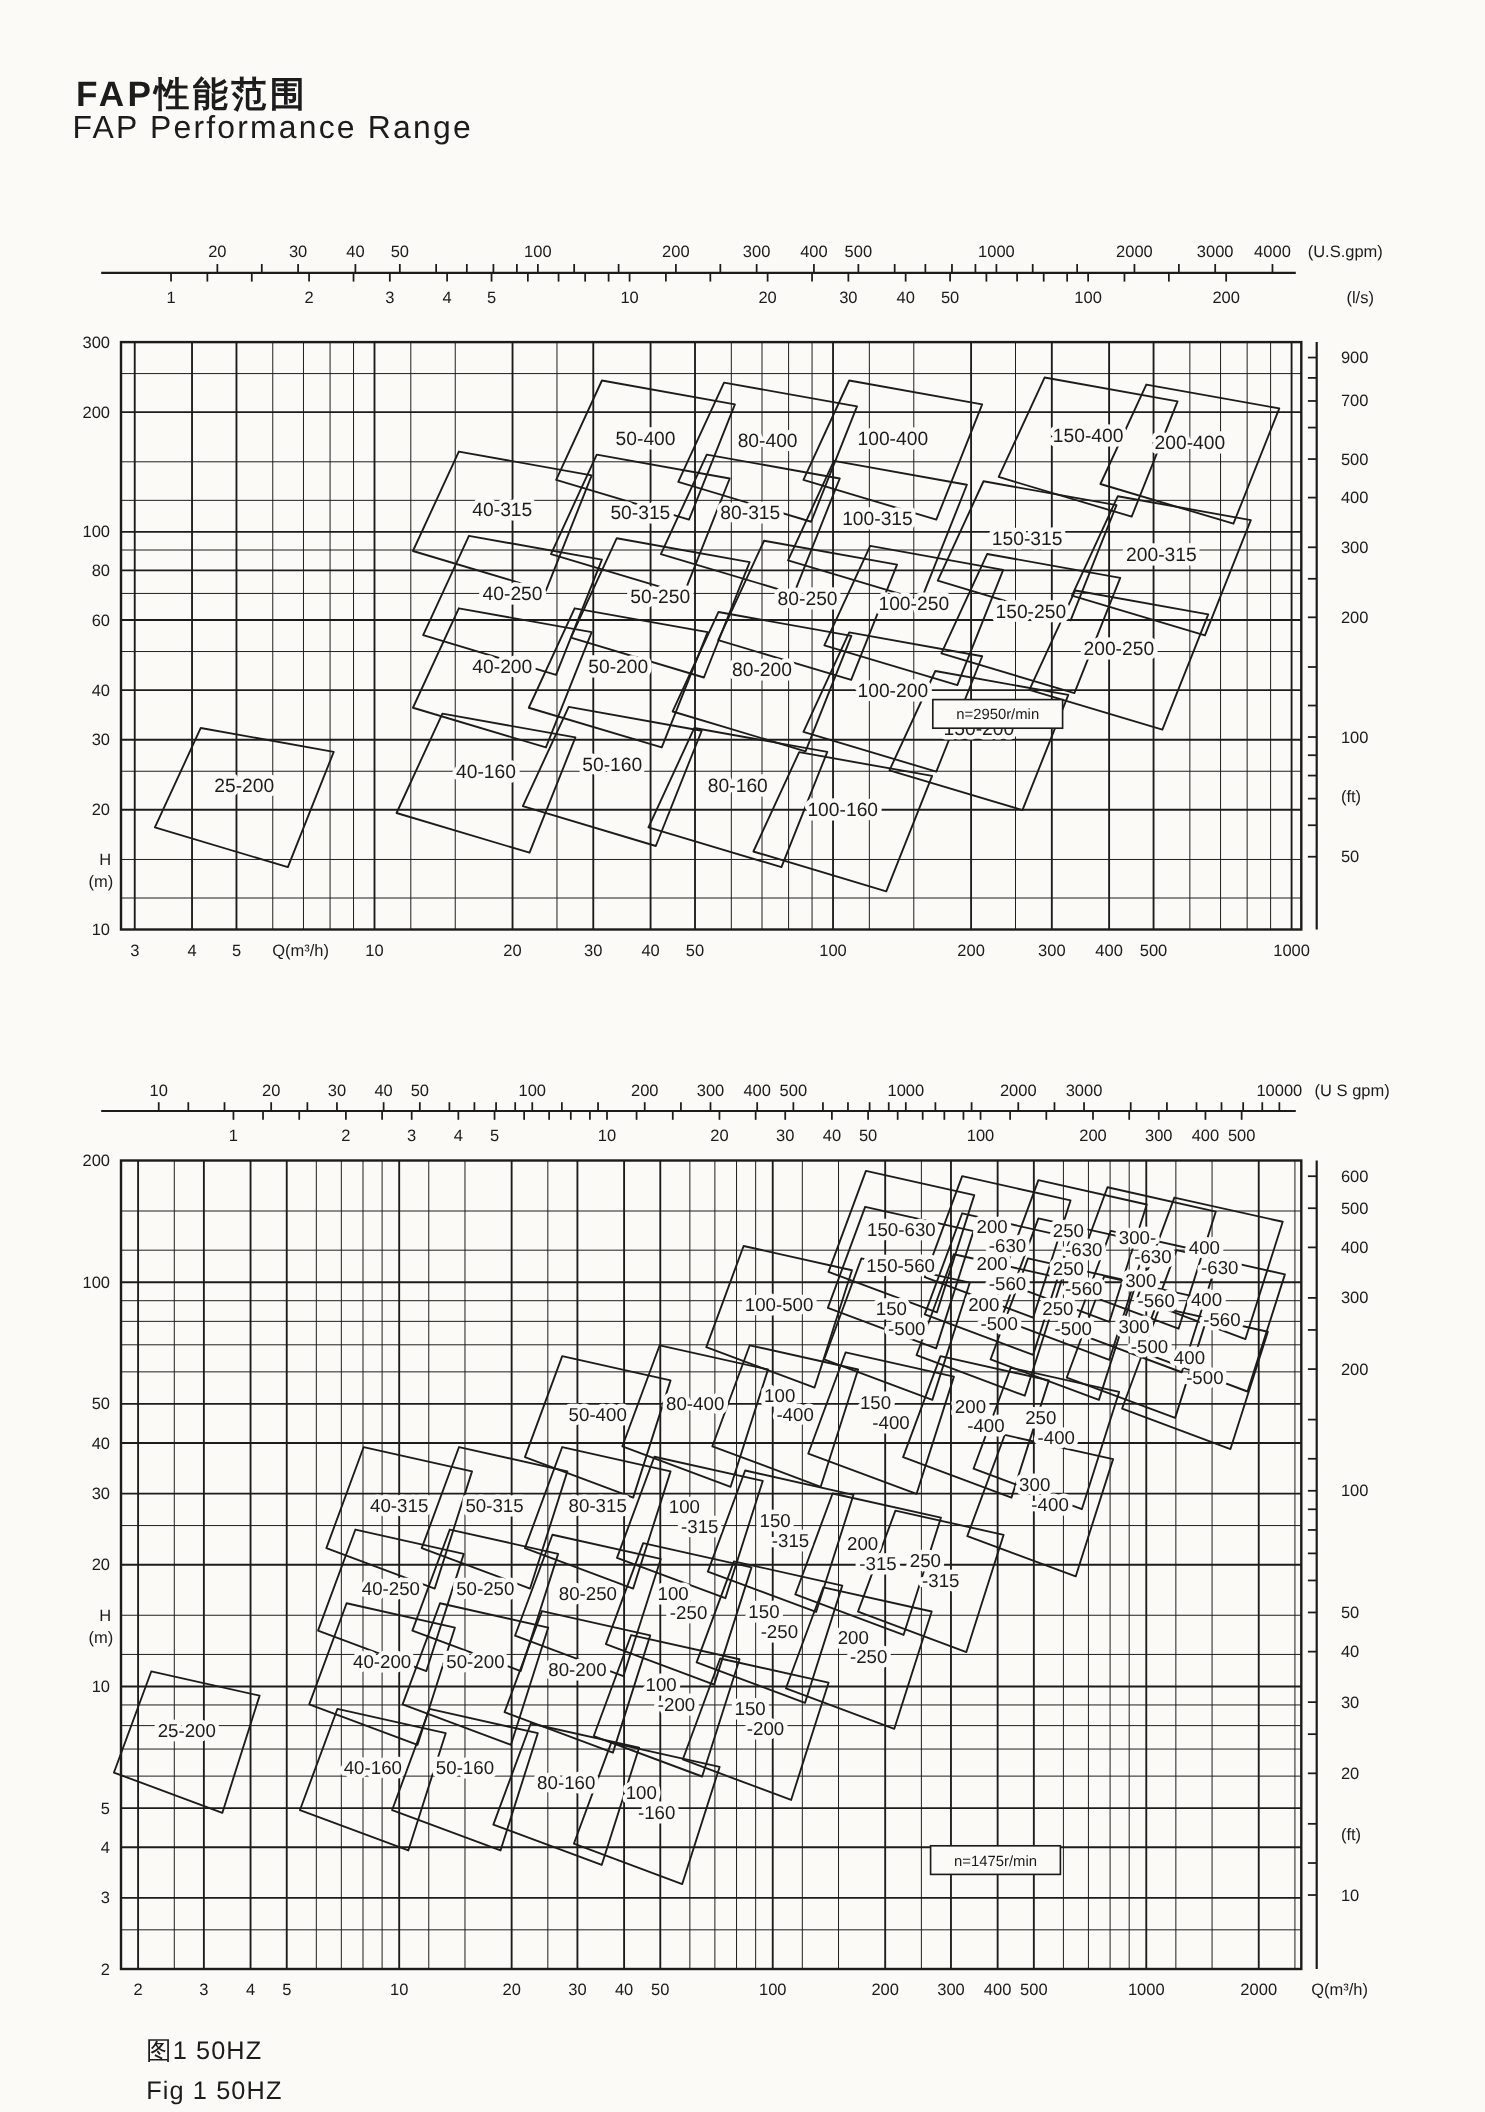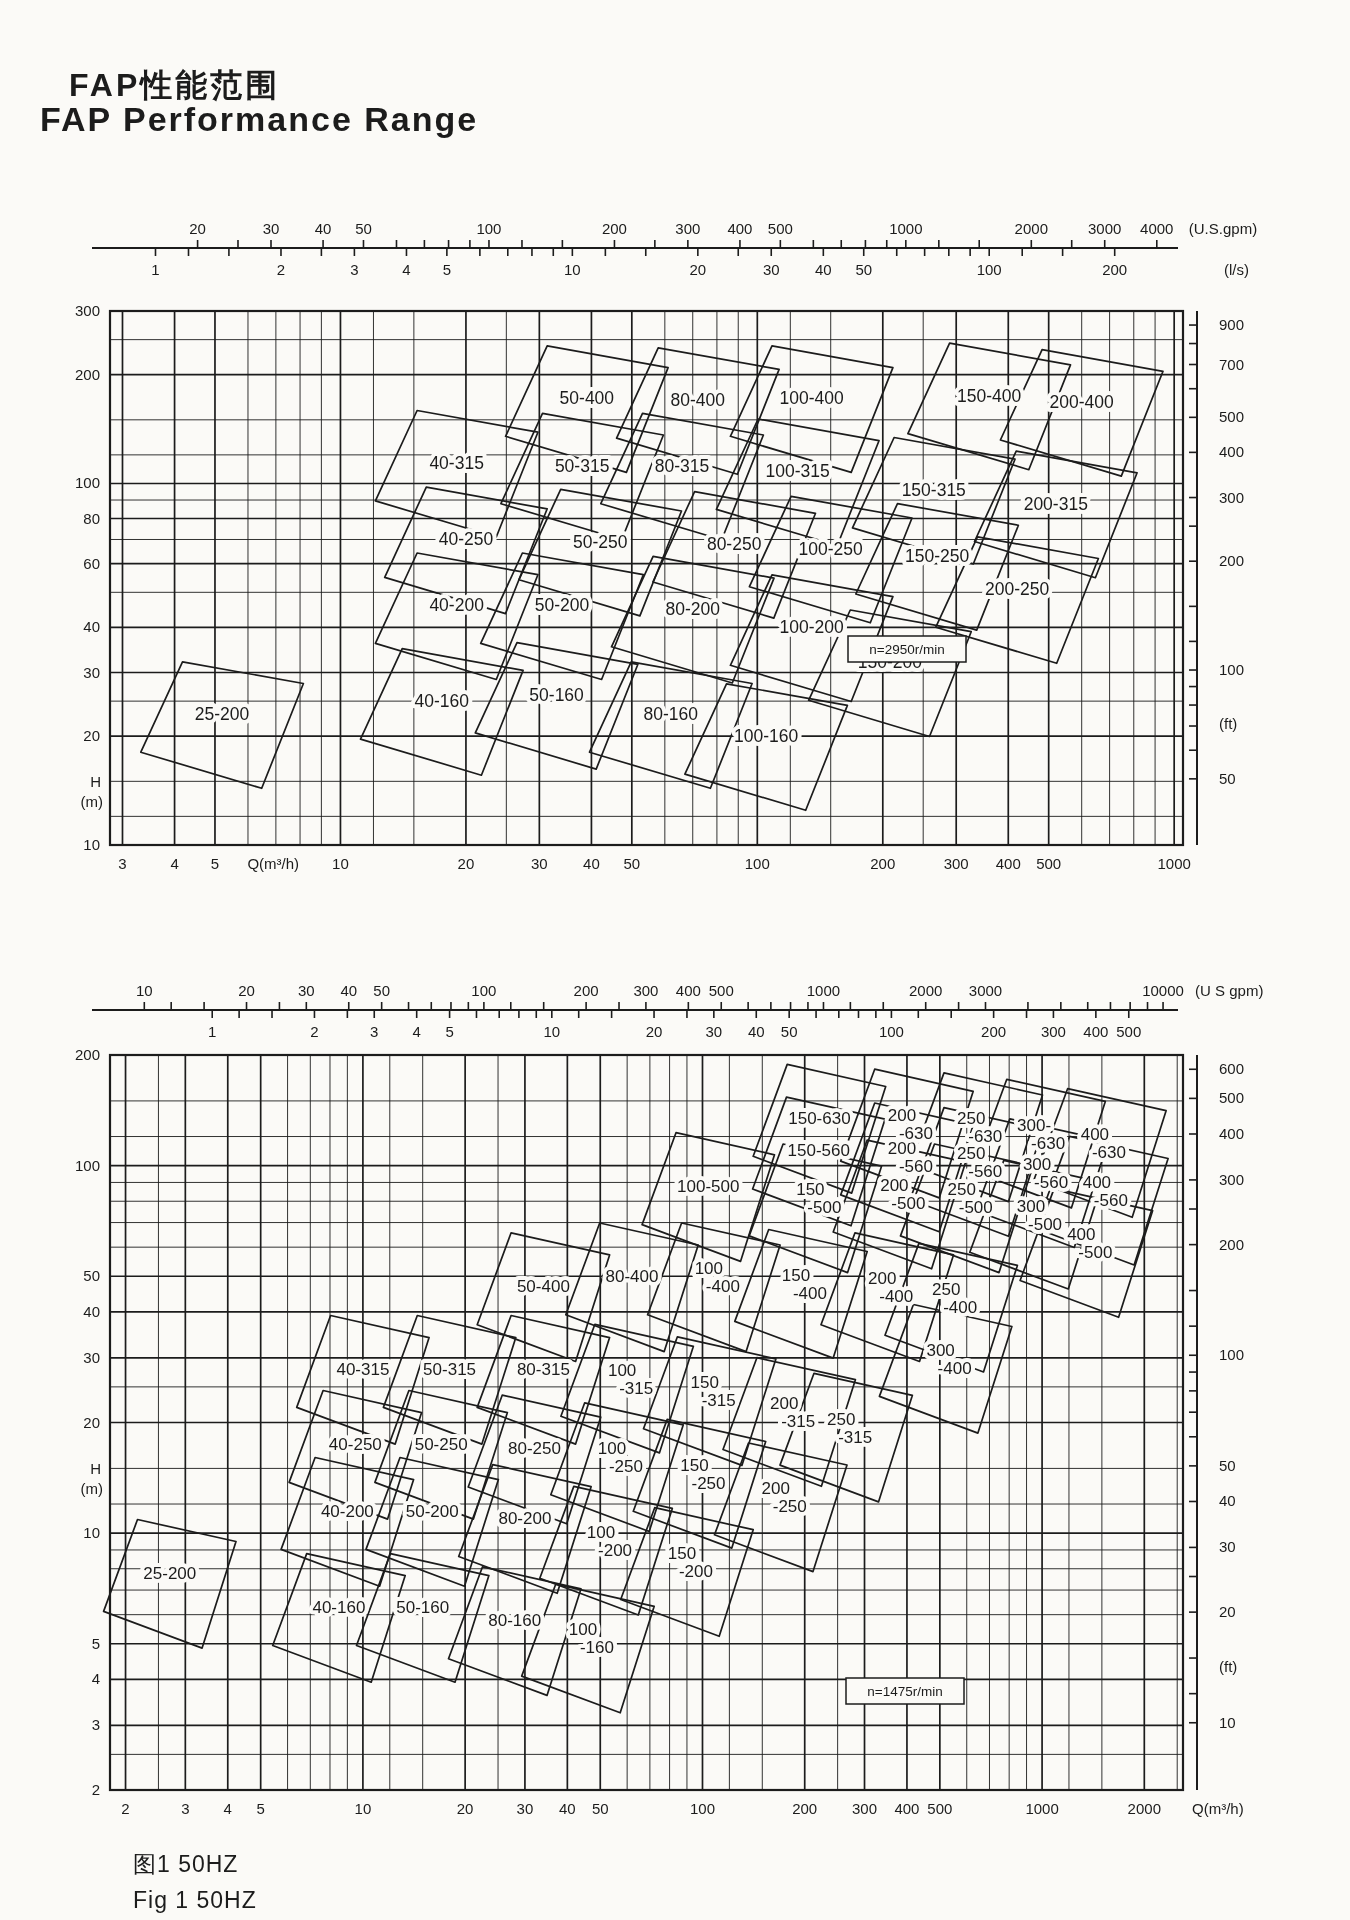--- a/index.html
+++ b/index.html
@@ -9,22 +9,22 @@
     font-family:"Liberation Sans", sans-serif;
     color:#1c1c1c;
     overflow:hidden;
     position:relative;
   }
   .page-title-zh{
     position:absolute;left:57px;top:52px;margin:12px;
     font-size:32px;font-weight:bold;letter-spacing:3px;
   }
   .page-title-en{
-    position:absolute;left:40px;top:100px;margin:0;
-    font-size:34px;font-weight:bold;letter-spacing:2px;
+    position:absolute;left:66px;top:100px;margin:0;
+    font-size:29px;font-weight:normal;letter-spacing:2px;
   }
   svg.chart{position:absolute;left:0;}
   #chart1{top:168px;}
   #chart2{top:910px;}
   .caption{
     position:absolute;left:105px;top:1846px;
     font-size:23px;letter-spacing:1px;line-height:36px;margin-left:28px;
   }
   text{font-family:"Liberation Sans", sans-serif;}
 </style>

